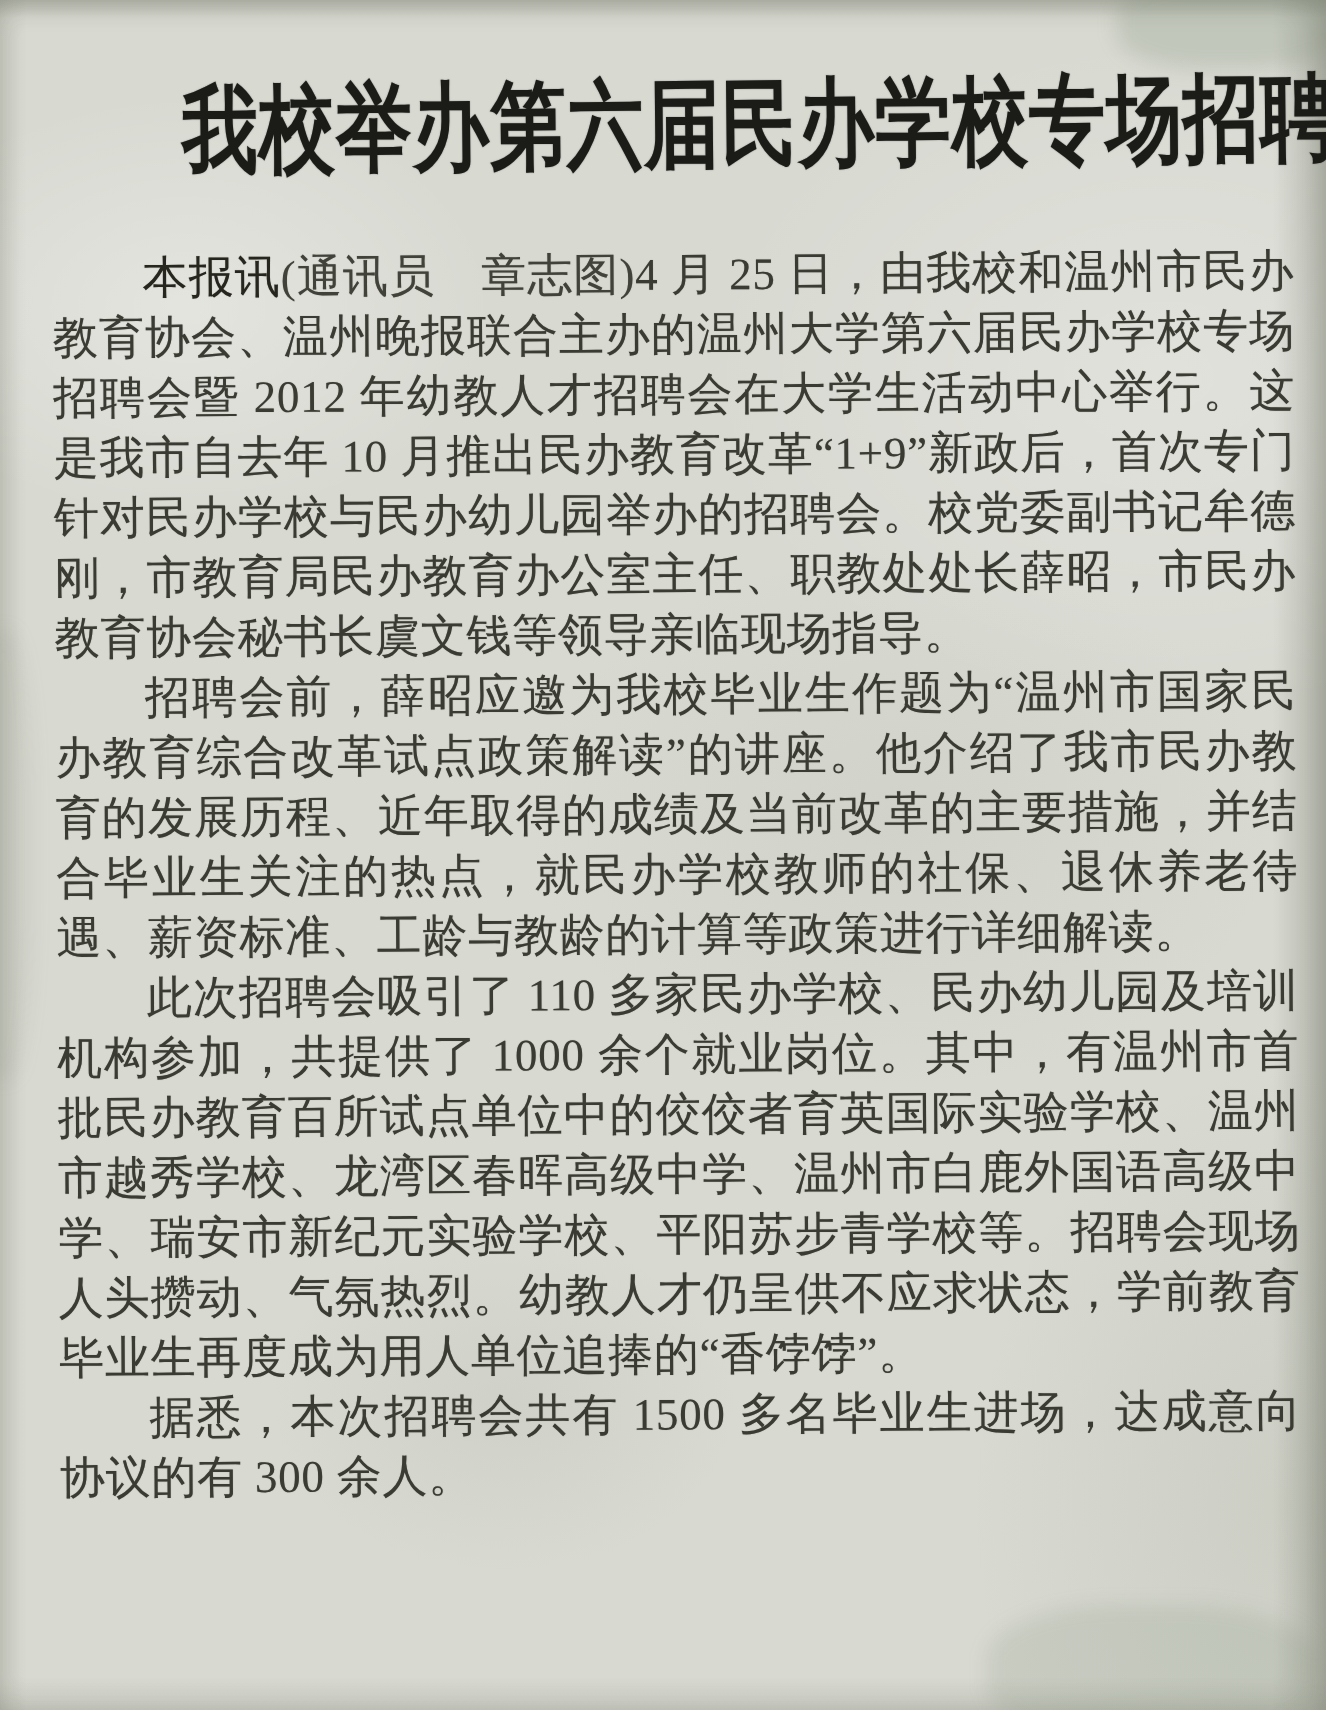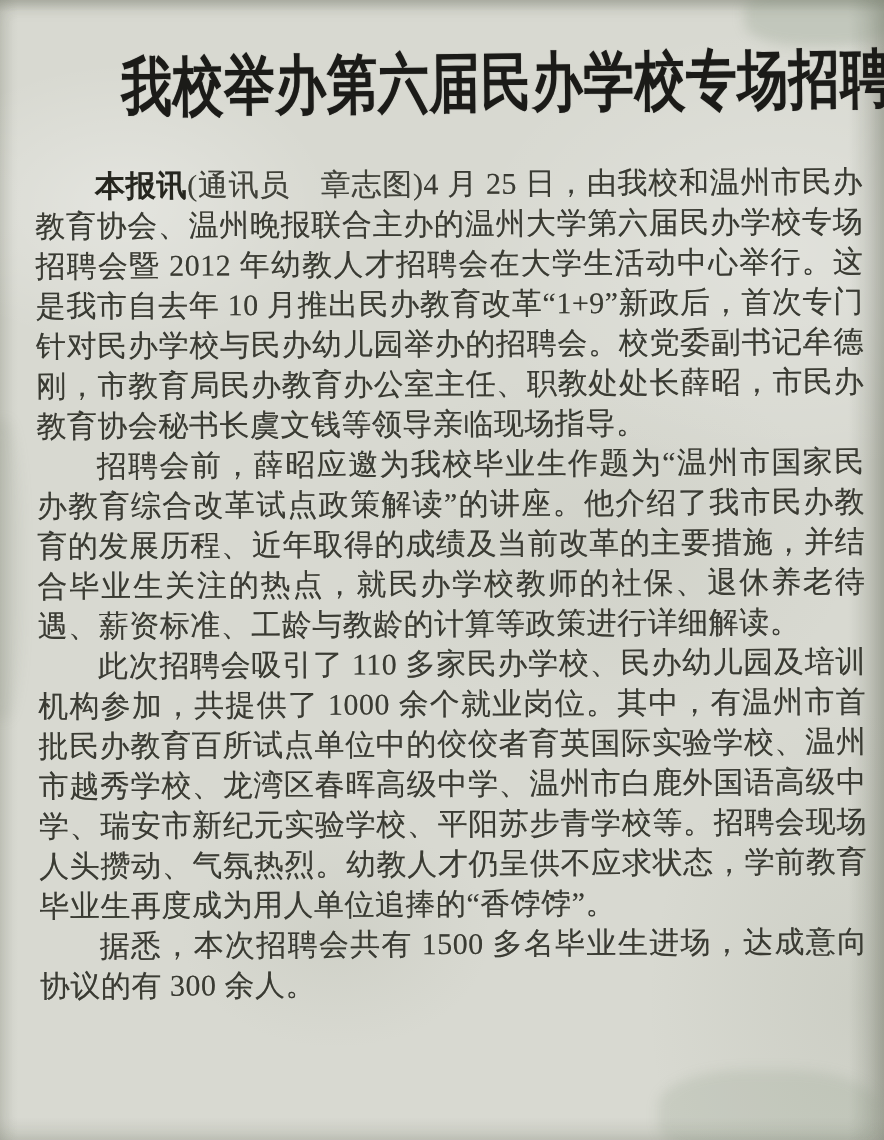--- a/index.html
+++ b/index.html
@@ -77,21 +77,21 @@
     color: #3a3b33;
     text-align: justify;
     text-shadow: 0 0 0.6px rgba(40,41,34,0.45);
   }
   .body-text p {
     margin: 0;
     text-indent: 2em;
   }
   .lead-bold {
     font-family: "Liberation Sans", sans-serif;
-    font-weight: 700;
+    font-weight: 400;
     color: #26261f;
   }
   .reporter-note {
     color: #41423a;
   }
 </style>
 </head>
 <body>
 
 <div class="paper">

